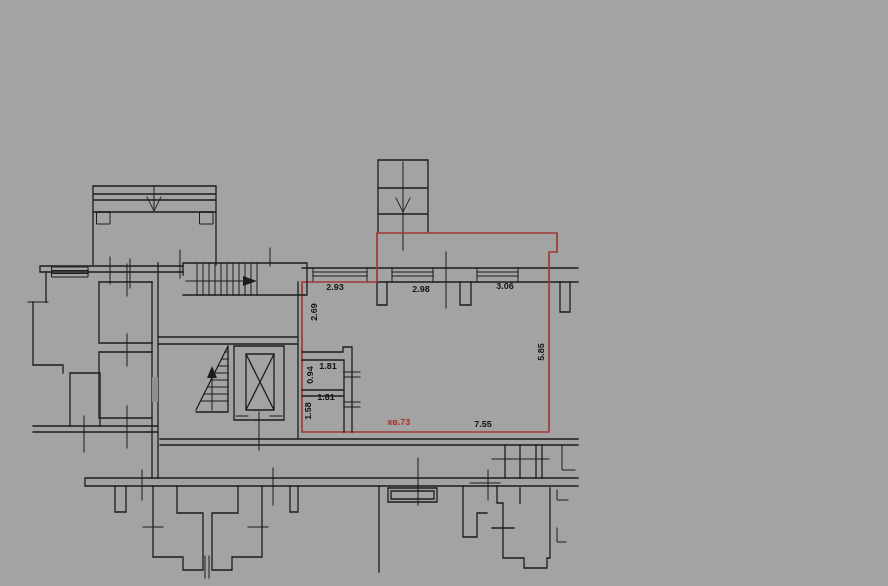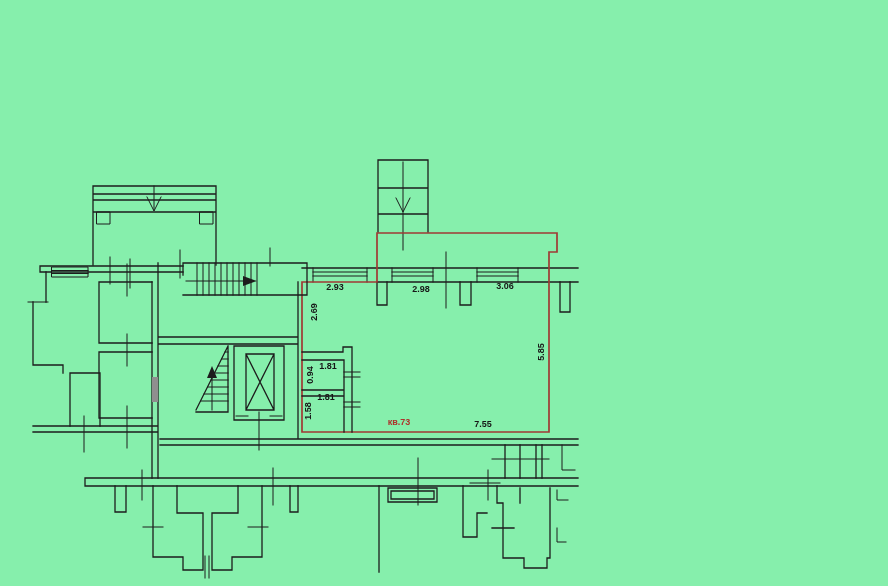--- a/index.html
+++ b/index.html
@@ -1,16 +1,16 @@
 <!DOCTYPE html>
 <html><head>
 <meta charset="utf-8">
 <style>
   html,body{margin:0;padding:0;background:#ffffff;}
-  .canvas{position:relative;width:888px;height:586px;background:#86efac;overflow:hidden;
+  .canvas{position:relative;width:888px;height:586px;background:#a3a3a3;overflow:hidden;
           font-family:"Liberation Sans", sans-serif;}
   svg{position:absolute;left:0;top:0;}
   .w{stroke:#1d1d1d;stroke-width:1.3;fill:none;stroke-linecap:square;stroke-linejoin:miter;}
   .thin{stroke-width:1;}
   .red{fill:none;stroke-width:1.7;}
   .dim{font-family:"Liberation Sans", sans-serif;font-size:9px;font-weight:bold;fill:#161616;}
   .apt{font-family:"Liberation Sans", sans-serif;font-size:9px;font-weight:bold;}
   .head{fill:#1d1d1d;stroke:none;}
   text{text-anchor:middle;}
 </style>

